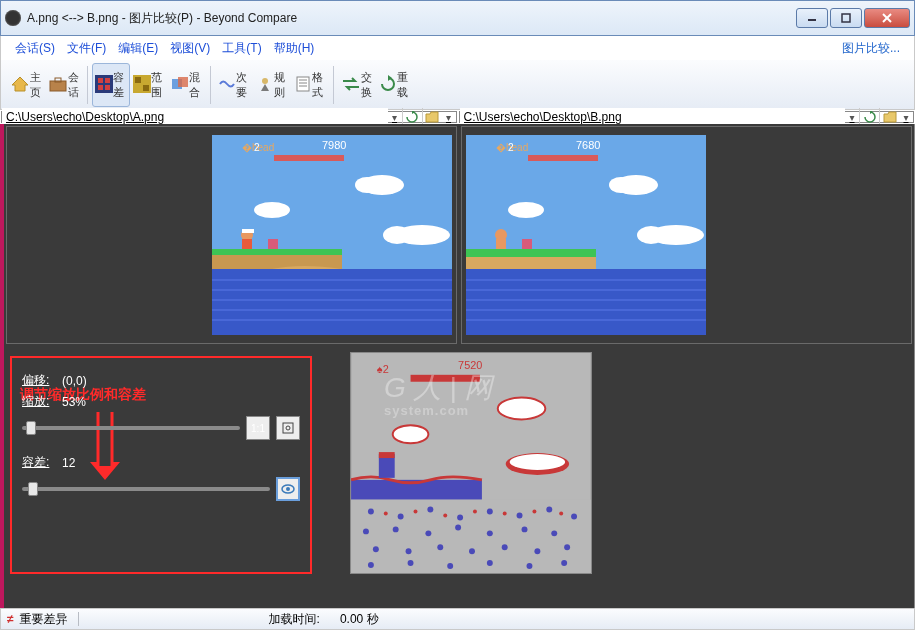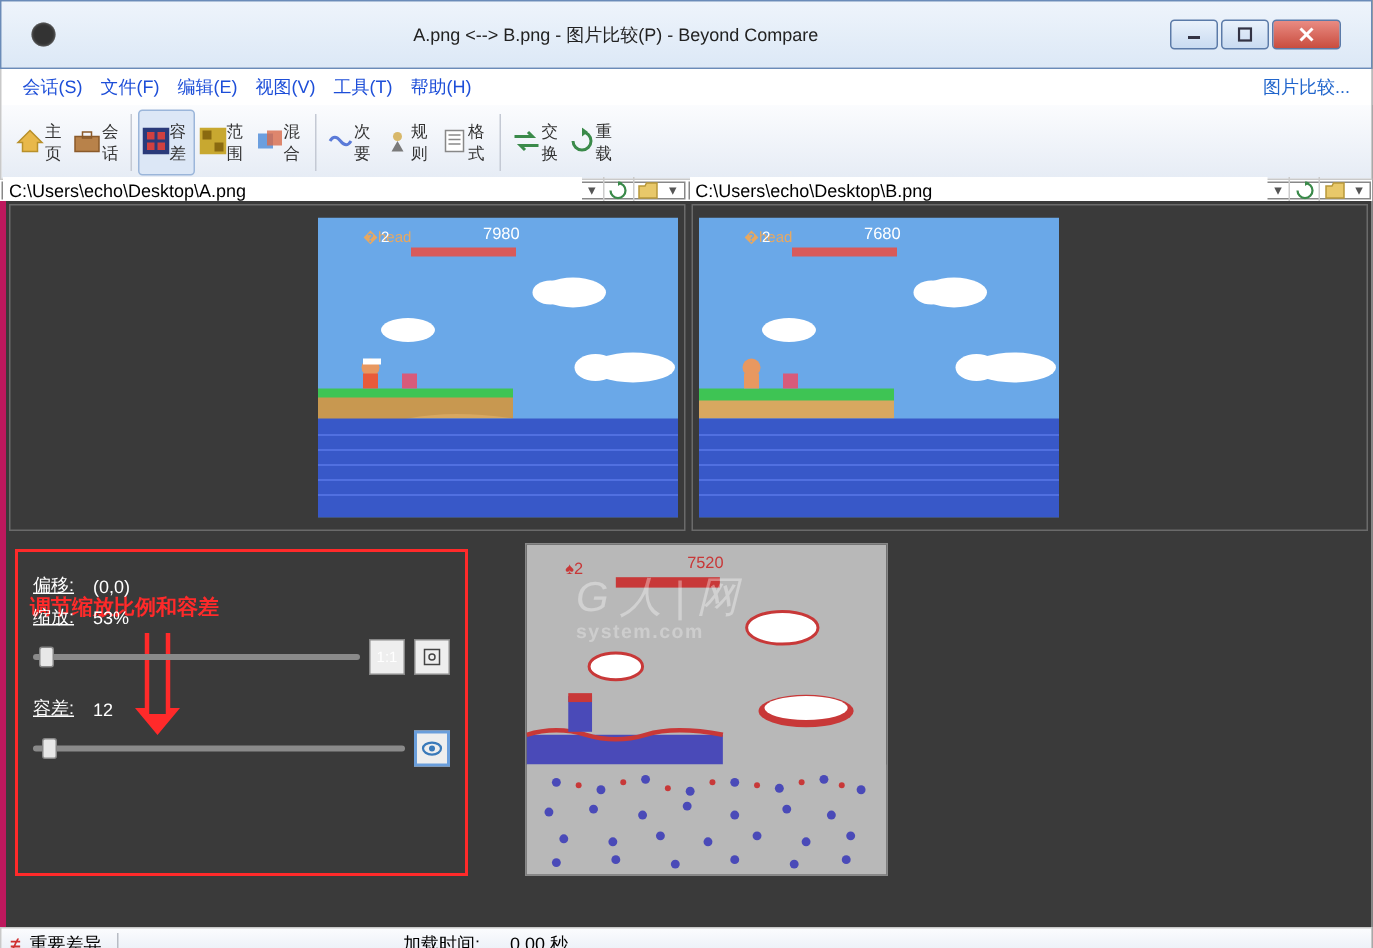--- a/index.html
+++ b/index.html
@@ -1,19 +1,19 @@
 <!DOCTYPE html>
 <html><head>
 <meta charset="utf-8">
 <style>
 * { box-sizing: border-box; margin: 0; padding: 0; font-family: "Microsoft YaHei", "Segoe UI", Tahoma, sans-serif; }
 body { background: #fff; overflow: hidden; width: 915px; height: 632px; }
 
 
-.titlebar { height: 46px; background: linear-gradient(#eef4fb,#dce8f6); border: 1px solid #6a8bb8; display: flex; align-items: center; padding: 0 20px; text-align: center; }
+.titlebar { height: 36px; background: linear-gradient(#eef4fb,#dce8f6); border: 1px solid #6a8bb8; display: flex; align-items: center; padding: 0 4px; }
 .titlebar .app-icon { width:16px; height:16px; border-radius:50%; background:#333; margin-right:6px; box-shadow: inset 0 0 2px #888; }
 .titlebar .title { font-size:12px; color:#222; flex:1; }
 .winbtns { display:flex; gap:0; }
 .winbtn { width:32px; height:20px; border:1px solid #5b7aa8; background:linear-gradient(#e9f1fb,#c9dbf1); display:flex; align-items:center; justify-content:center; font-size:11px; color:#334; border-radius:3px; margin-left:2px;}
 .winbtn.close { background:linear-gradient(#e98b82,#c94d3f); color:#fff; width:46px;}
 .winbtn.close svg line { stroke:#fff; }
 
 
 .menubar { height:24px; background:#fff; border-left:1px solid #c9c9c9; border-right:1px solid #c9c9c9; display:flex; align-items:center; padding:0 8px; font-size:12px; }
 .menubar .menu-item { padding:3px 6px; color:#1d4ed8; }
@@ -22,21 +22,21 @@
 
 
 .toolbar { height:50px; background:linear-gradient(#fbfcfe,#e6ecf5); border:1px solid #c9c9c9; border-top:none; display:flex; align-items:center; padding:2px 6px; }
 .tool-group { display:flex; align-items:center; }
 .tool-sep { width:1px; height:38px; background:#c4c9d4; margin:0 4px; }
 .toolbtn { width:38px; height:44px; display:flex; flex-direction:row; align-items:center; justify-content:center; font-size:11px; color:#333; border:1px solid transparent; border-radius:3px; padding:2px 2px; }
 .toolbtn .ic { width:20px; height:20px; display:flex; align-items:center; justify-content:center; margin-bottom:2px; }
 .toolbtn.active { background:#dce7f6; border-color:#9bb6da; }
 
 
-.pathrow { display:flex; height:14px; }
+.pathrow { display:flex; height:14px;text-decoration:underline; }
 .pathcell { flex:1; display:flex; align-items:center; background:#fff; border:1px solid #888; margin:1px; }
 .pathcell input { flex:1; border:none; outline:none; font-size:12px; padding:2px 4px; background:#fff; }
 .path-icbtn { width:20px; height:18px; display:flex; align-items:center; justify-content:center; border-left:1px solid #ccc; }
 .path-dd { width:14px; color:#555; text-align:center; font-size:10px;}
 
 
 .workspace { background:#3a3a3a; height:calc(632px - 30px - 24px - 50px - 22px - 22px); position:relative; border-left:4px solid #be185d; border-right:1px solid #888; }
 .compare-row { display:flex; height:222px; }
 .img-panel { flex:1; margin:2px; background:#3a3a3a; border:1px solid #6a6a6a; position:relative; overflow:hidden; display:flex; align-items:center; }
 .img-panel.left { justify-content:flex-end; padding-right:4px;}

